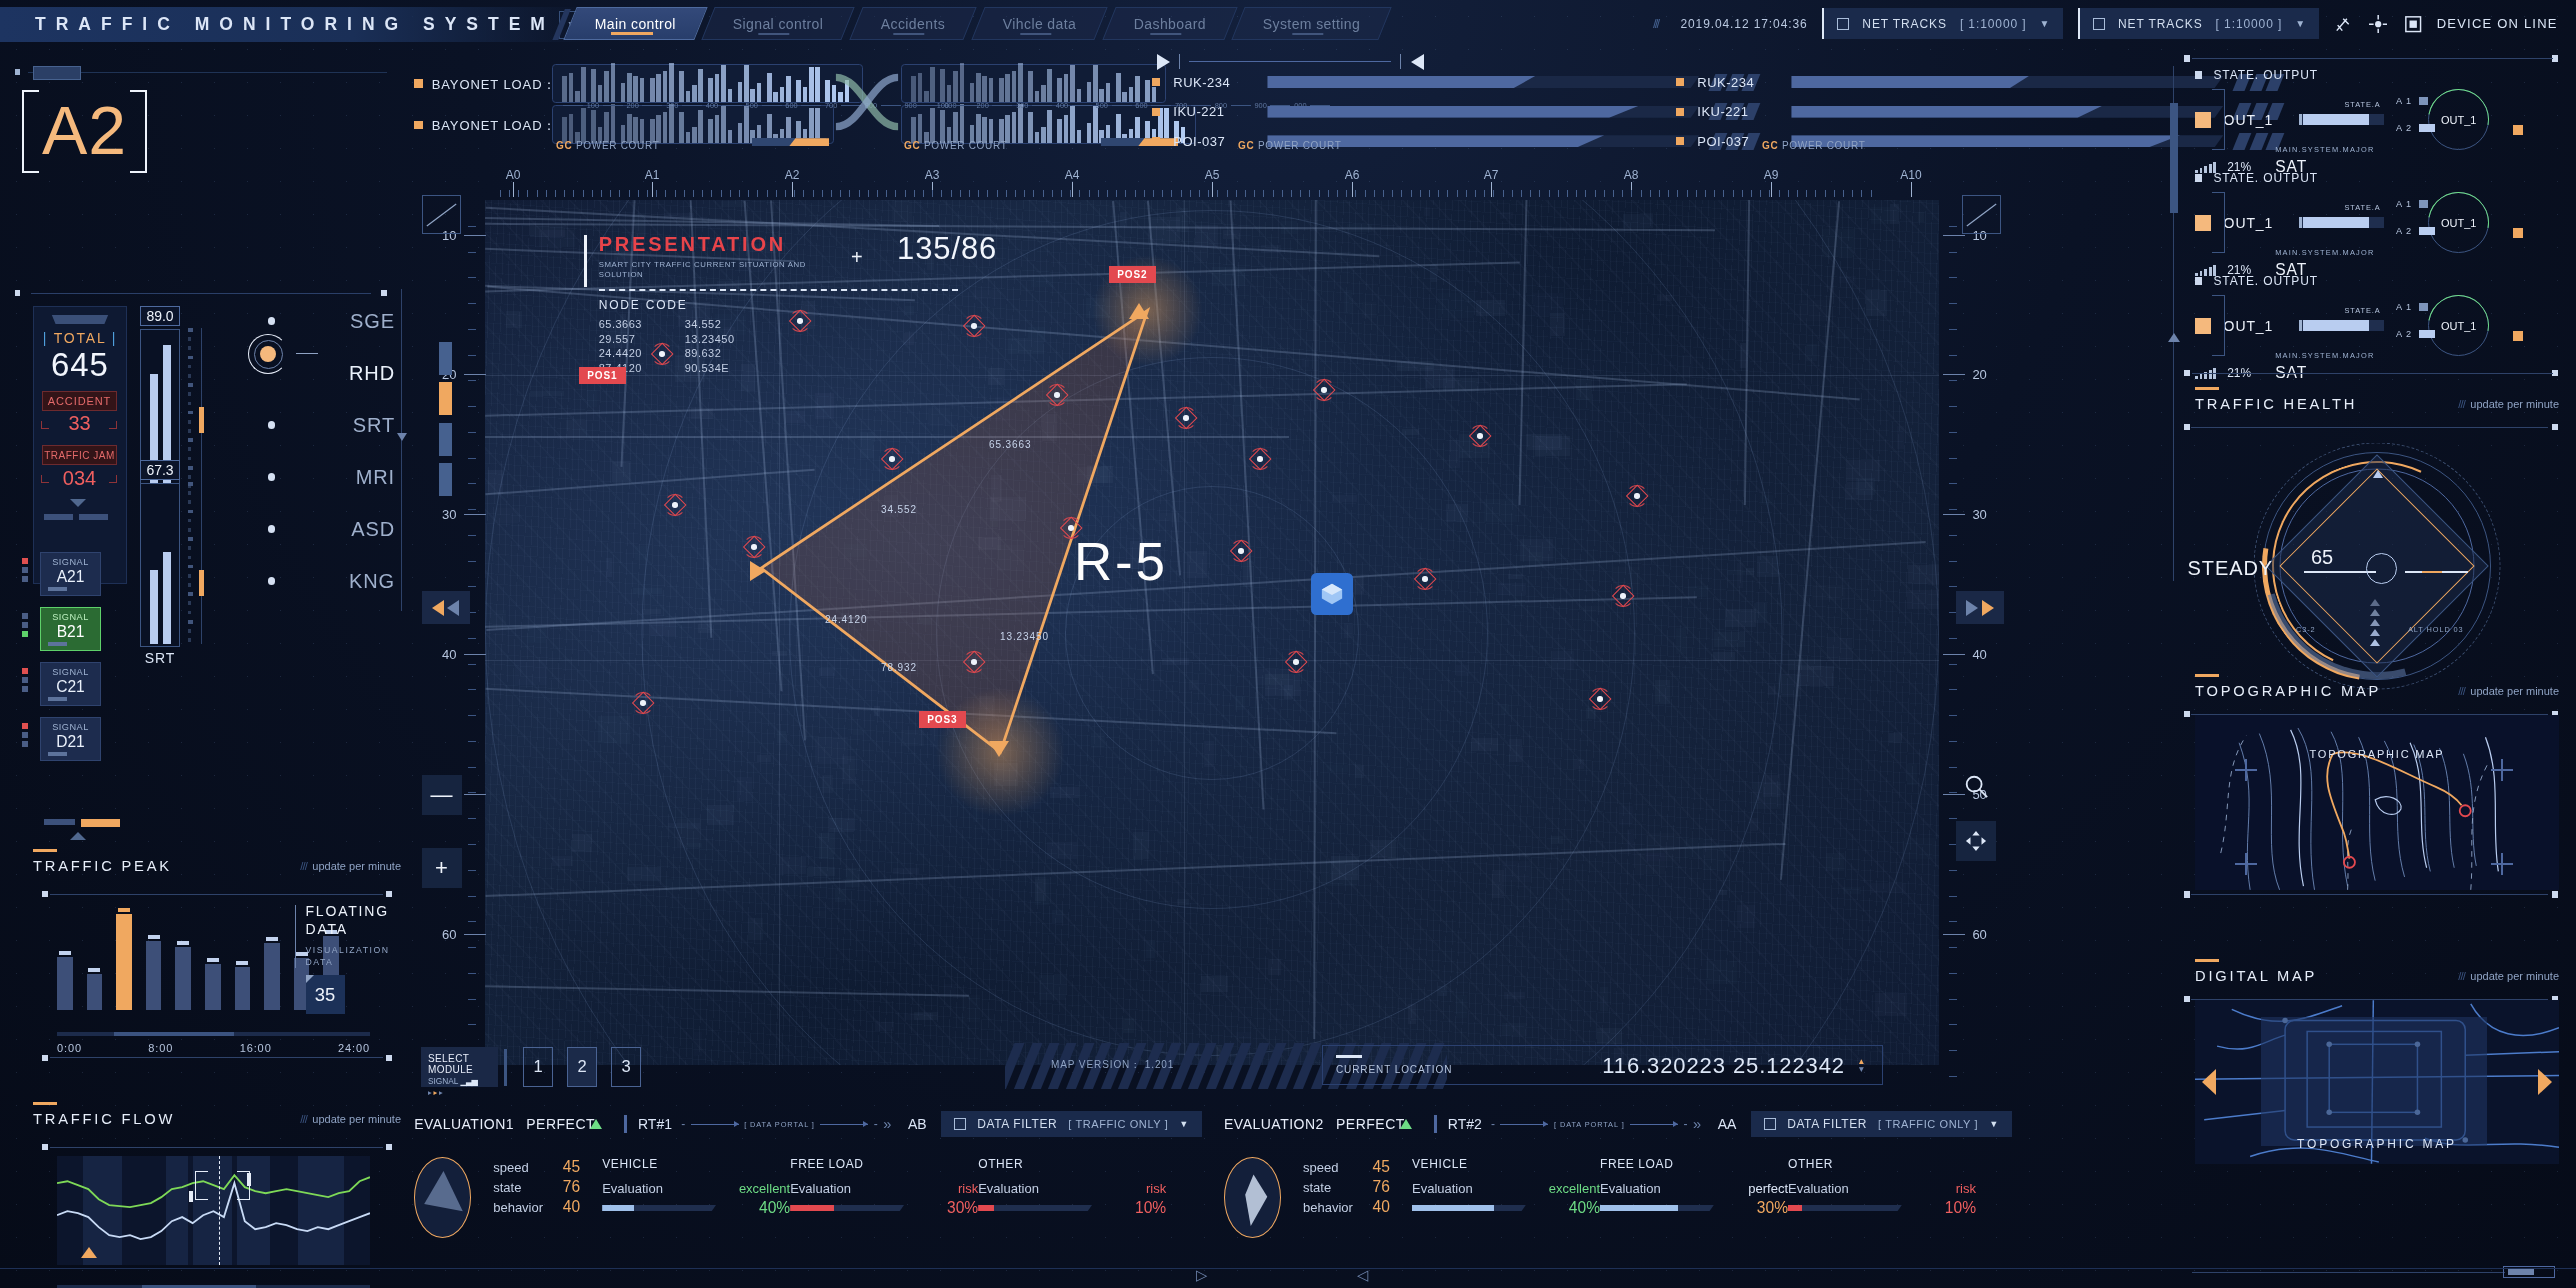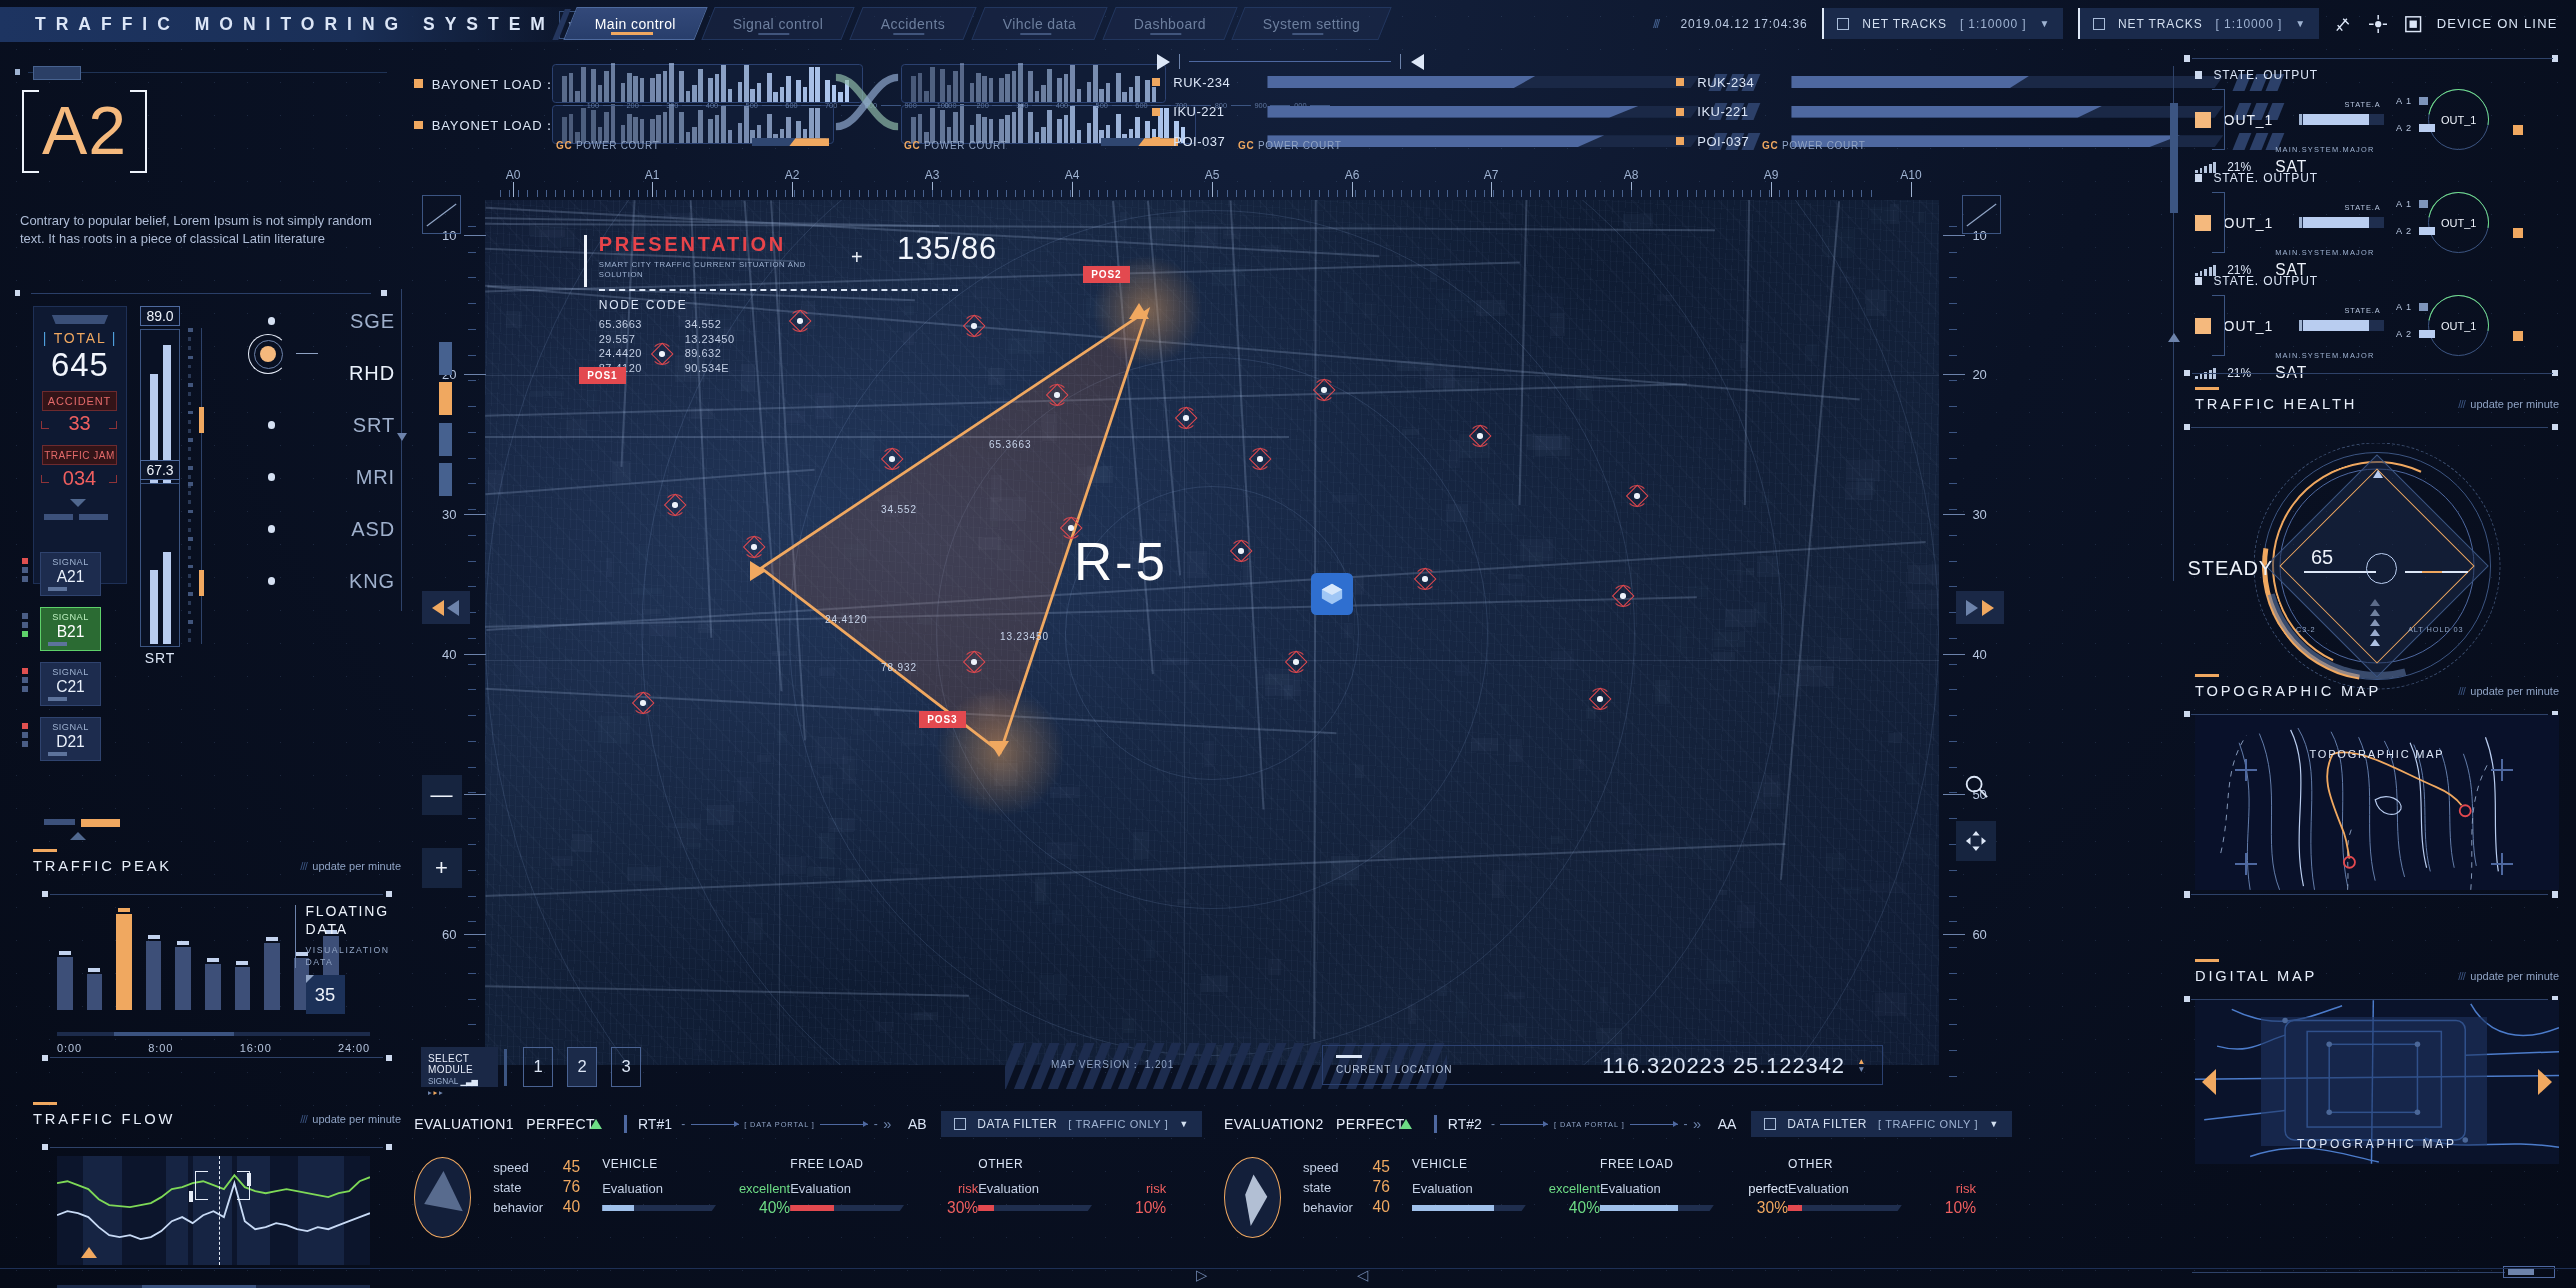--- a/index.html
+++ b/index.html
@@ -435,21 +435,20 @@
 <div class="left-col">
   <div class="lc-dot"></div>
   <div class="lc-line"></div>
   <div class="lc-chip"></div>
 
   <div class="a2row">
     <div class="bracket-box">
       <div class="a2">A2</div>
     </div>
   </div>
-  <div class="lorem">Contrary to popular belief, Lorem Ipsum is not simply random text. It has roots in a piece of classical Latin literature</div>
   <div class="lc-line2"></div>
   <div class="lc-sqa" style="left:14.7px;top:242px"></div>
   <div class="lc-sqa" style="left:381px;top:242px"></div>
 
   <div class="stats-panel"></div>
   <div class="trap"></div>
   <div class="total-lbl"><i>|</i> <span>TOTAL</span> <i>|</i></div>
   <div class="total-val">645</div>
   <div class="acc-lbl">ACCIDENT</div>
   <div class="acc-val">33</div>
@@ -1522,21 +1521,21 @@
       </div>
 
       <div class="r5">R-5</div>
       <div class="mapnum" style="left:396px;top:304px">34.552</div>
       <div class="mapnum" style="left:504px;top:239px">65.3663</div>
       <div class="mapnum" style="left:340px;top:414px">24.4120</div>
       <div class="mapnum" style="left:515px;top:431px">13.23450</div>
       <div class="mapnum" style="left:396px;top:462px">78.932</div>
 
       <div class="pos-tag" style="left:94px;top:167px">POS1</div>
-      <div class="pos-tag" style="left:598px;top:66px">POS2</div>
+      <div class="pos-tag" style="left:624px;top:66px">POS2</div>
       <div class="pos-tag" style="left:434px;top:359px;top:511px">POS3</div>
 
       <div id="mapMarkers">
           <div class="marker" style="left: 304px; top: 110px;">
             <div class="ct"></div>
             <div class="dm"></div>
             <div class="pt"></div>
           </div>
           <div class="marker" style="left: 166px; top: 143px;">
             <div class="ct"></div>

